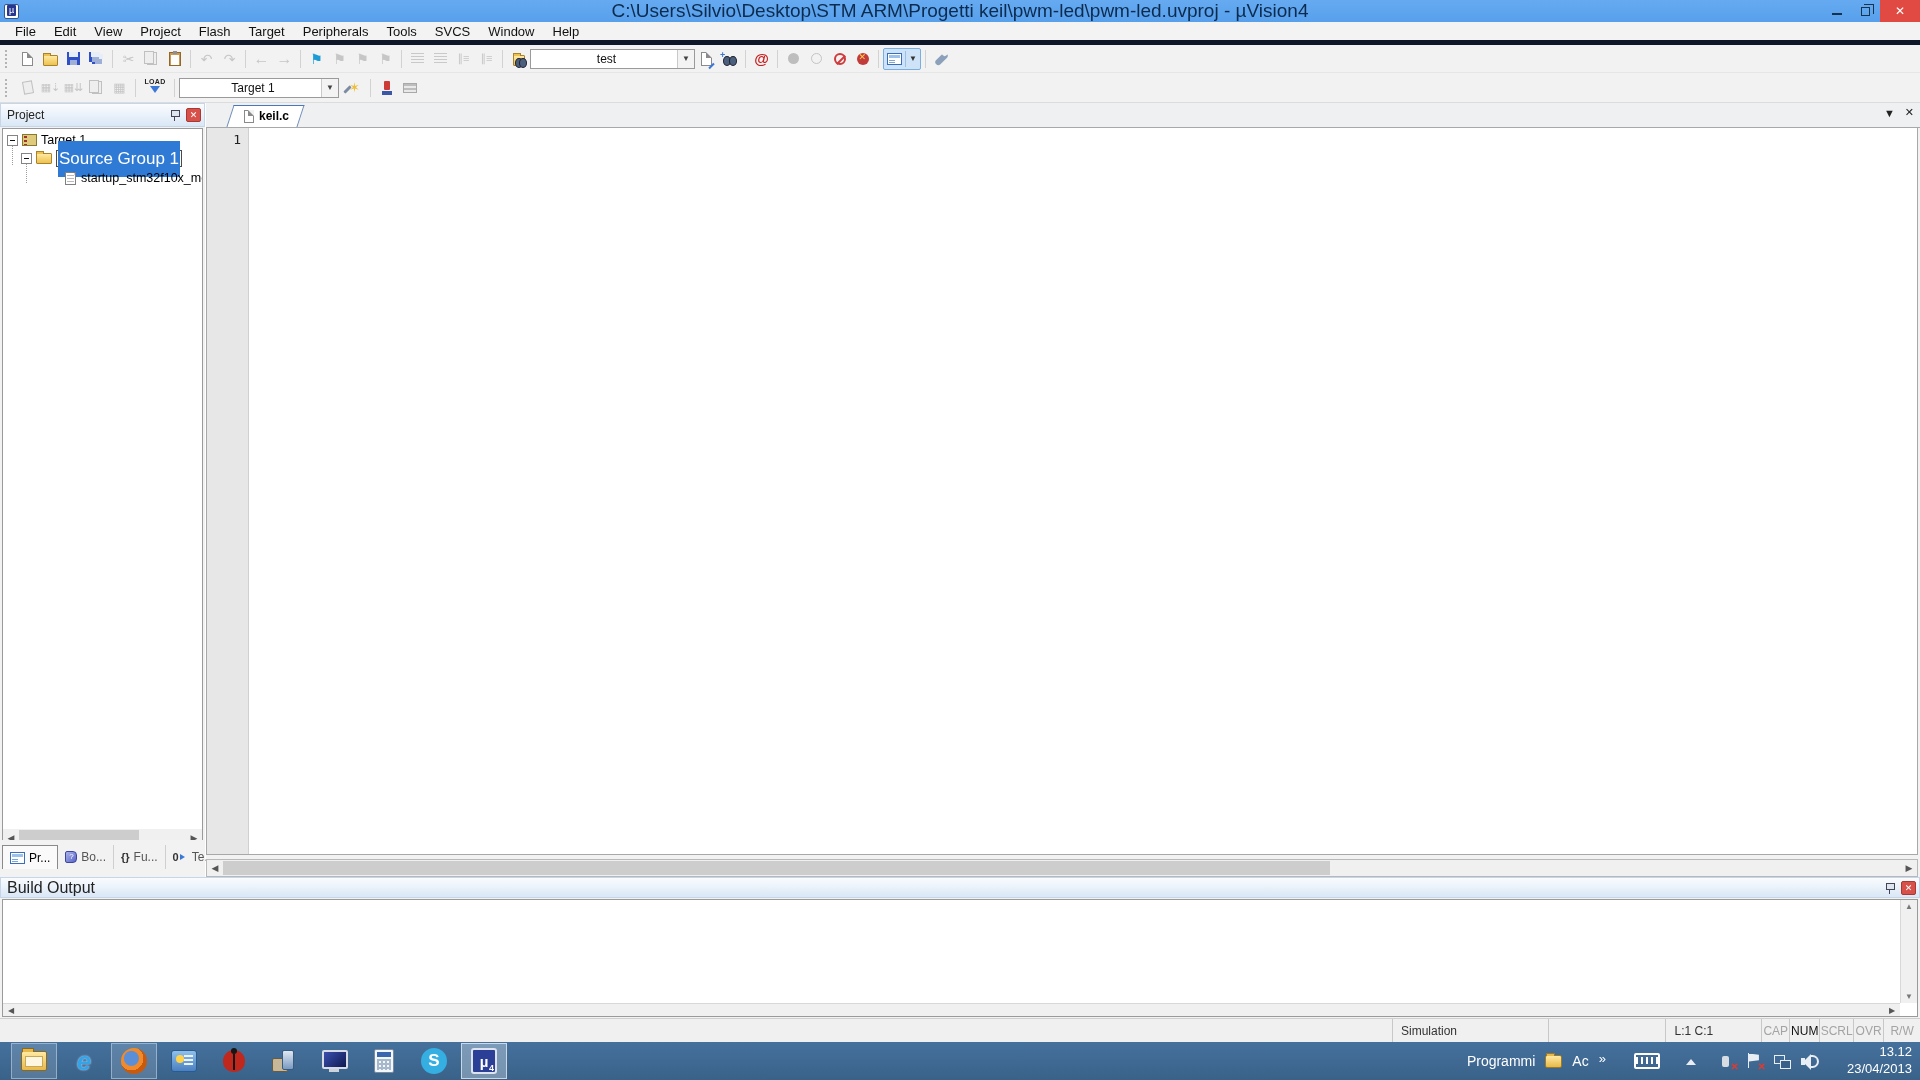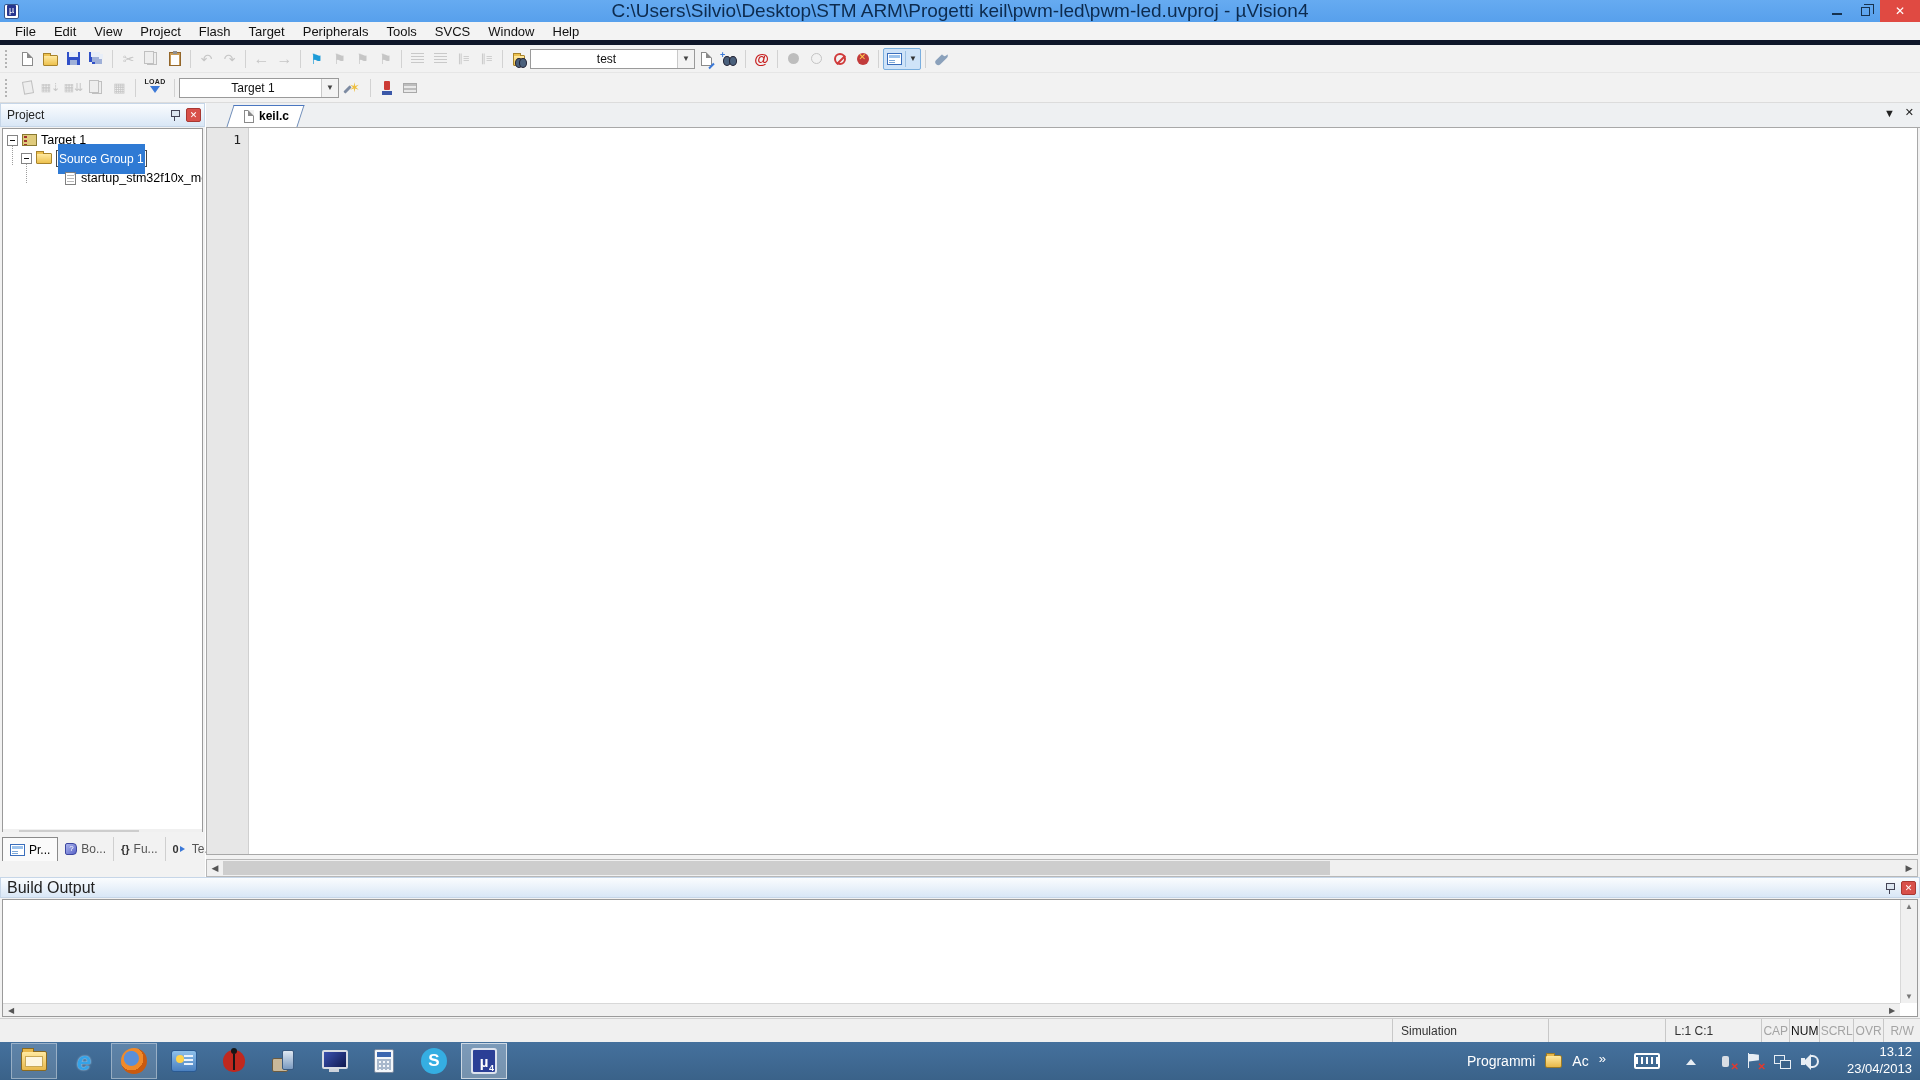--- a/index.html
+++ b/index.html
@@ -85,26 +85,26 @@
   .trow{position:absolute;display:flex;align-items:center;font-size:12.5px;color:#000;white-space:nowrap}
   .expander{width:11px;height:11px;border:1px solid #848484;background:#fff;position:relative;flex:none}
   .expander::before{content:"";position:absolute;left:2px;top:4px;width:5px;height:1px;background:#111}
   .target-ic{width:15px;height:12px;background:#e0cb7c;border:1px solid #897930;position:relative;margin:0 4px;flex:none}
   .target-ic::before{content:"";position:absolute;left:1px;top:1px;width:3px;height:9px;background:repeating-linear-gradient(#a03030 0 2px,#e0cb7c 2px 4px)}
   .file-ic{width:11px;height:13px;background:#fff;border:1px solid #808080;position:relative;margin:0 5px 0 0;flex:none}
   .file-ic::before{content:"";position:absolute;left:1px;top:2px;width:7px;height:7px;background:repeating-linear-gradient(#b9b9b9 0 1px,transparent 1px 3px)}
   .file-ic::after{content:"↑";position:absolute;right:-1px;top:-4px;font-size:7px;color:#3a6ebc}
   .guide{position:absolute;border-left:1px dotted #9d9d9d}
   .edit-box{height:17px;border:1px solid #4a4a4a;background:#fff;display:flex;align-items:center;padding:0 1px}
-  .edit-sel{background:#2f7ad4;color:#fff;font-size:12px;padding:8px 1px;white-space:nowrap}
+  .edit-sel{background:#2f7ad4;color:#fff;font-size:17px;padding:8px 1px;white-space:nowrap}
   .lp-hscroll{position:absolute;left:2px;right:2px;bottom:30px;height:18px;background:#f0f0f0;border:1px solid #9a9a9a;border-top:none;display:flex;align-items:center}
   .sc-arrow{width:16px;height:100%;display:flex;align-items:center;justify-content:center;font-size:9px;color:#555}
   .sc-track{flex:1;height:100%;position:relative}
   .sc-thumb{position:absolute;top:1px;bottom:1px;background:#cdcdcd}
-  .lp-tabs{position:absolute;left:0;right:0;bottom:16px;height:29px;display:flex;align-items:flex-end;padding-left:2px;background:#f2f2f2}
+  .lp-tabs{position:absolute;left:0;right:0;bottom:8px;height:29px;display:flex;align-items:flex-end;padding-left:2px;background:#f2f2f2}
   .lp-tab{height:24px;display:flex;align-items:center;gap:4px;padding:0 7px;font-size:12px;color:#555;border-right:1px solid #cfcfcf}
   .lp-tab.active{background:#fafafa;border:1px solid #8a8a8a;border-bottom:none;color:#000}
   .book-ic{width:12px;height:12px;background:linear-gradient(135deg,#aab4ec,#5a64c8);border:1px solid #3c46a0;border-radius:2px 4px 4px 2px;position:relative}
   .book-ic::before{content:"?";position:absolute;left:3px;top:0px;font-size:8px;color:#fff}
   .glyph-ic{font-size:11px;font-weight:bold;color:#333}
   .te-arrow{width:0;height:0;border:3px solid transparent;border-left:5px solid #3a78d8;margin-left:-3px}
 
   
   #editor{position:absolute;left:206px;top:103px;right:0;height:774px;background:#f2f2f2}
   .tabbar{position:absolute;left:0;top:0;right:0;height:25px;background:#eef0f2;border-bottom:1px solid #a8a8a8}

